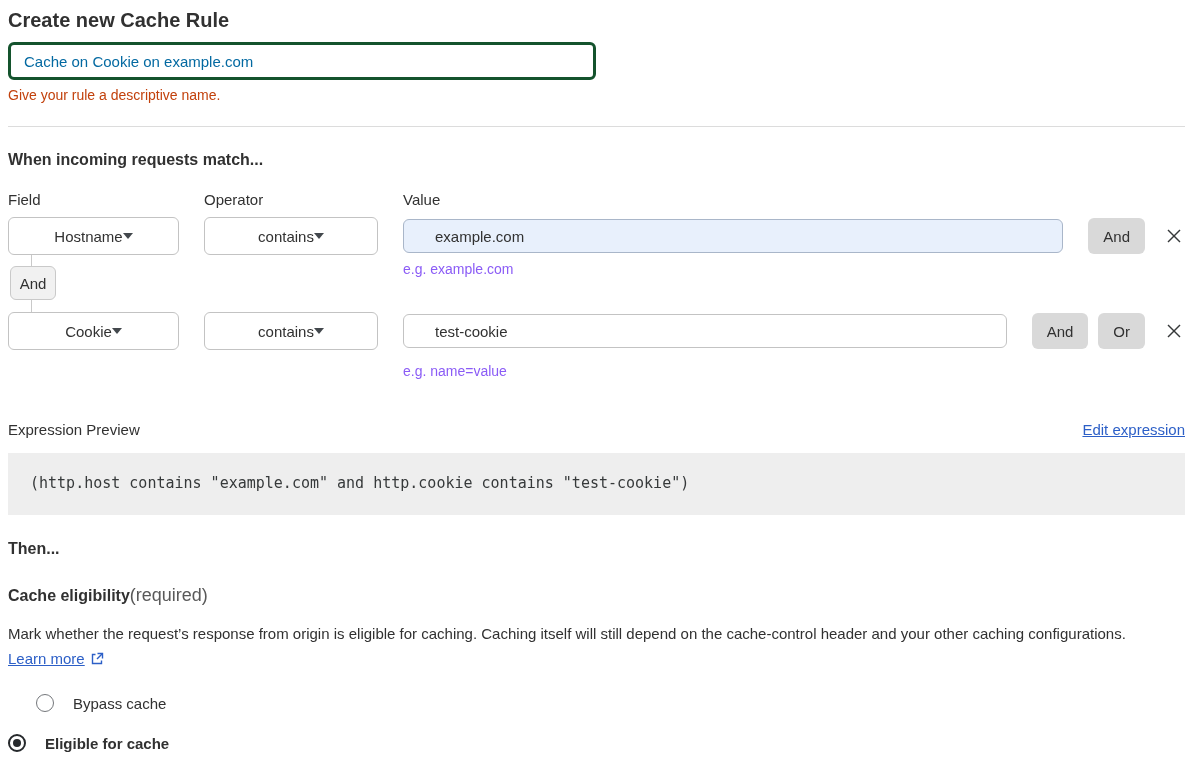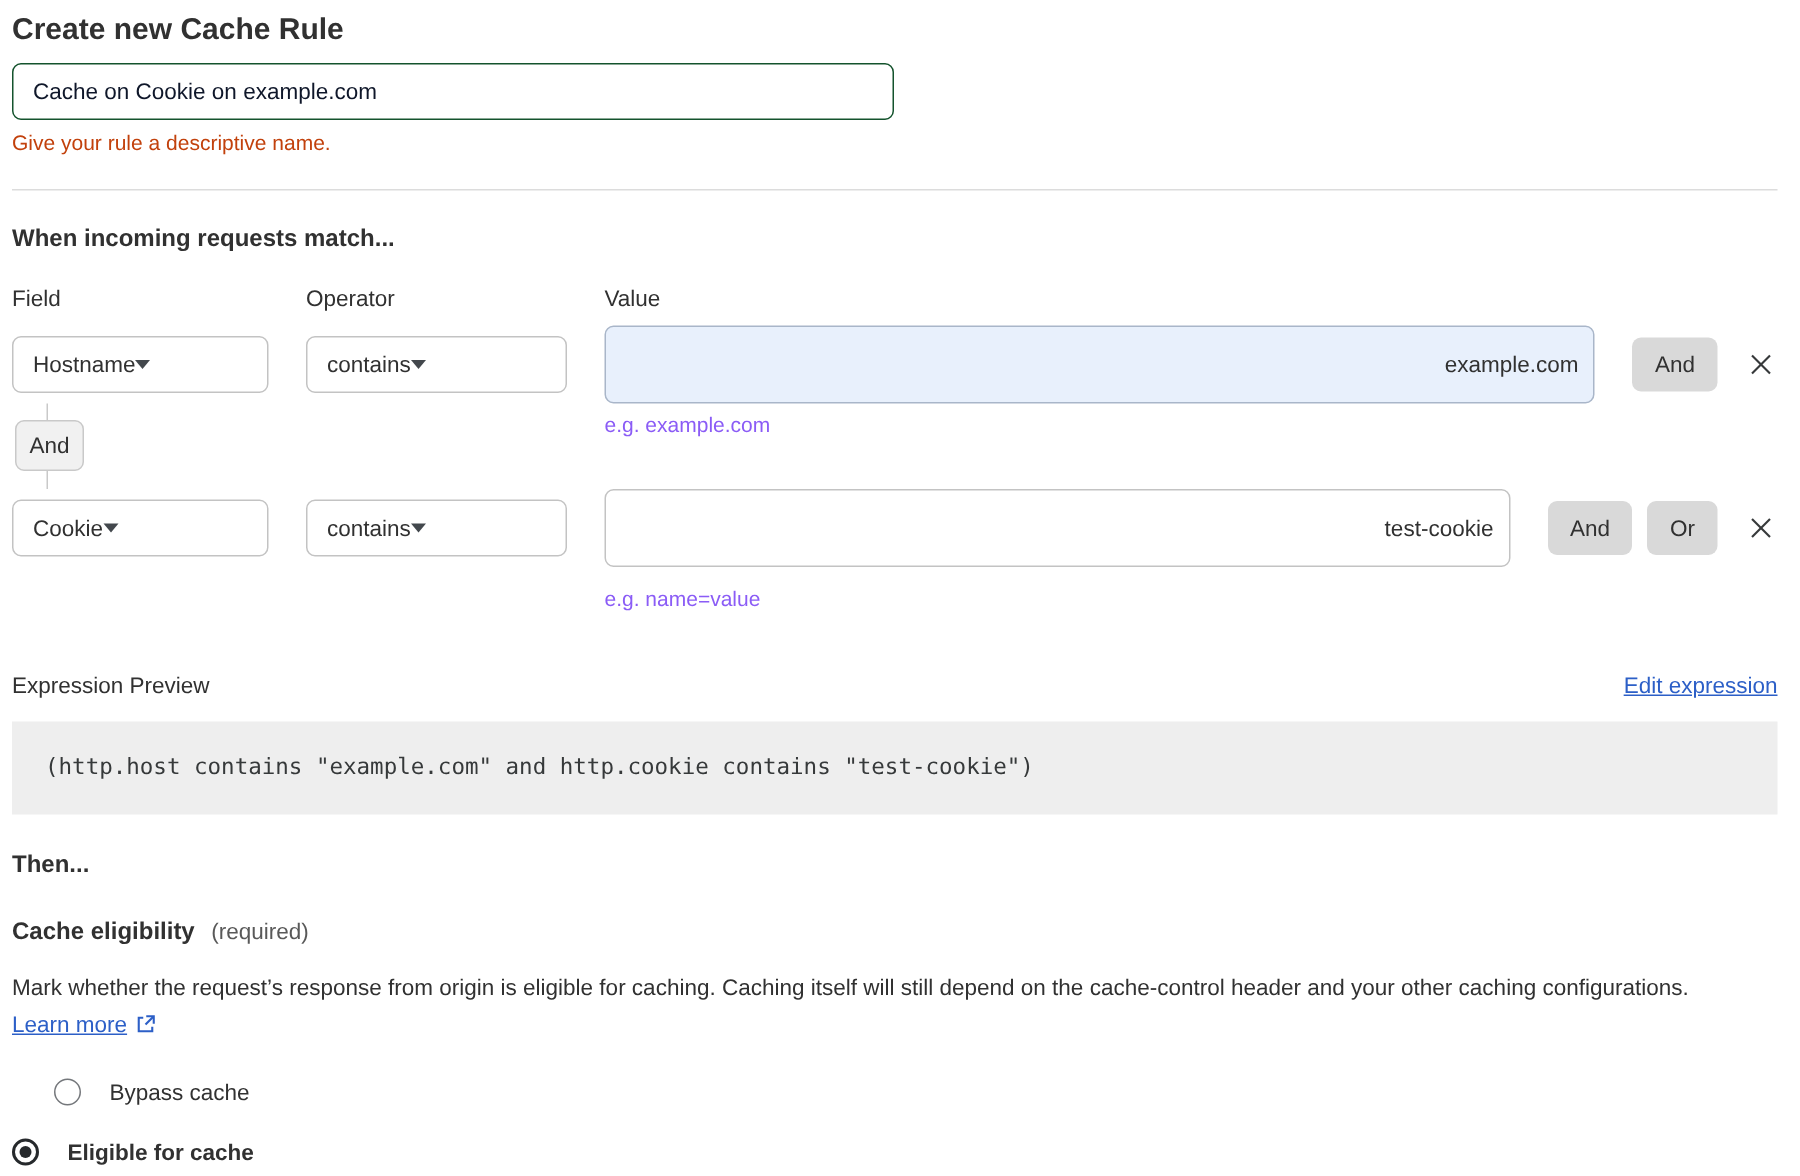--- a/index.html
+++ b/index.html
@@ -14,22 +14,22 @@
   .container { padding: 6px 15px 0 8px; }
 
   .page-title {
     font-size: 20px; font-weight: 700; line-height: 28px; margin: 0;
   }
 
   .field-label { font-size: 15px; margin-top: 23px; }
   .rule-name-input {
     display: block; margin-top: 8px;
     width: 588px; height: 38px;
-    border: 1px solid #14532d; border-radius: 6px;
-    padding: 0 13px; font-size: 15px; color: #0f172a;
+    border: 3px solid #14532d; border-radius: 6px;
+    padding: 0 13px; font-size: 15px; color: #0369a1;
     font-family: "Liberation Sans", sans-serif;
     outline: none; background: #fff;
   }
   .helper { font-size: 14px; color: #c2410c; margin-top: 7px; }
 
   hr.divider { border: none; border-top: 1px solid #dcdcdc; margin: 23px 0 0 0; }
 
   .section-heading { font-size: 16px; font-weight: 700; margin: 24px 0 0 0; }
 
   .cond-grid {
@@ -38,35 +38,35 @@
     column-gap: 25px;
     align-items: center;
   }
   .col-labels { margin-top: 22px; font-size: 15px; align-items: baseline; }
 
   .cond-row { margin-top: 9px; }
 
   .select {
     height: 38px; background: #fff;
     border: 1px solid #c3c3c3; border-radius: 6px;
-    display: flex; align-items: center; justify-content: flex-start;
+    display: flex; align-items: center; justify-content: center;
     padding: 0 13px; font-size: 15px; cursor: pointer;
   }
   .caret {
     width: 0; height: 0;
     border-left: 5px solid transparent; border-right: 5px solid transparent;
     border-top: 6px solid #43484d;
   }
 
   .value-input {
-    width: 100%; height: 52px;
+    width: 100%; height: 34px;
     border: 1px solid #c3c3c3; border-radius: 6px;
-    padding: 0 10px; font-size: 15px; color: #313131;
-    font-family: "Liberation Sans", sans-serif;
-    outline: none; background: #fff; text-align: right;
+    padding: 0 31px; font-size: 15px; color: #313131;
+    font-family: "Liberation Sans", sans-serif;
+    outline: none; background: #fff;
   }
   .value-input.active { background: #e8f0fc; border-color: #a9b6c9; }
 
   .actions { display: flex; align-items: center; }
   .btn {
     height: 36px; border: none; border-radius: 6px;
     background: #d9d9d9; color: #313131;
     font-size: 15px; padding: 0 15px; cursor: pointer;
     font-family: "Liberation Sans", sans-serif;
   }
@@ -100,21 +100,21 @@
   .link { color: #2c5fc7; text-decoration: underline; cursor: pointer; }
   .code-block {
     margin-top: 15px; background: #eeeeee;
     padding: 21px 22px 23px 22px;
     font-family: "DejaVu Sans Mono", monospace;
     font-size: 15px; color: #36393a; white-space: pre;
   }
 
   .then-heading { margin-top: 25px; }
   .elig-heading { margin-top: 27px; font-size: 16px; font-weight: 700; }
-  .required-note { font-weight: 400; font-size: 15px; color: #595959; margin-left: 11px; }
+  .required-note { font-weight: 400; font-size: 18px; color: #595959; margin-left: 0; }
 
   .description { margin-top: 15px; font-size: 15px; line-height: 25px; max-width: 1160px; }
   .ext-icon { margin-left: 5px; vertical-align: -2px; }
 
   .radio-option { display: flex; align-items: center; cursor: pointer; }
   .radio-option.first { margin-top: 23px; padding-left: 28px; }
   .radio-option.second { margin-top: 22px; }
   .radio-circle {
     width: 18px; height: 18px; border-radius: 50%;
     border: 1.5px solid #74777b; position: relative; flex: none;

